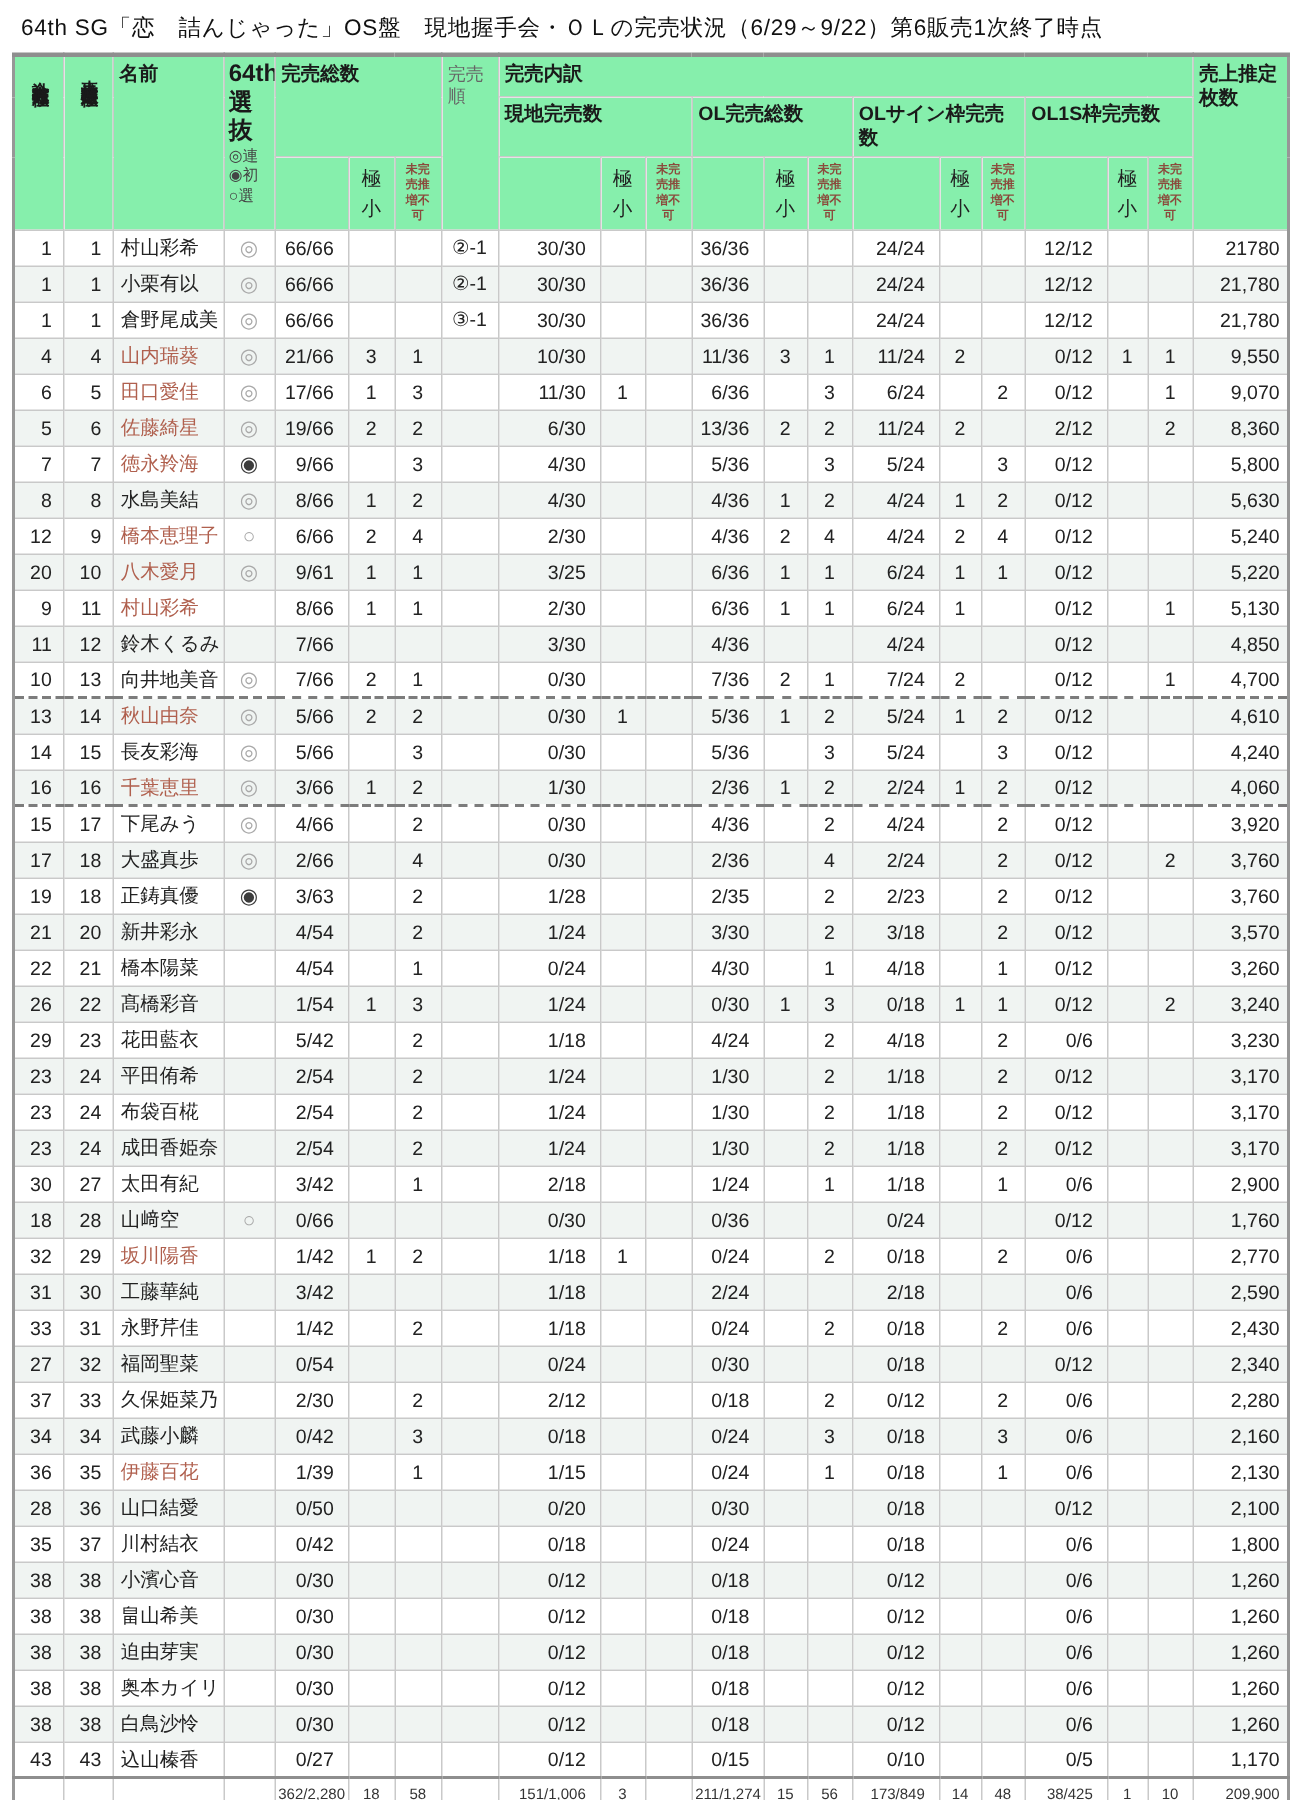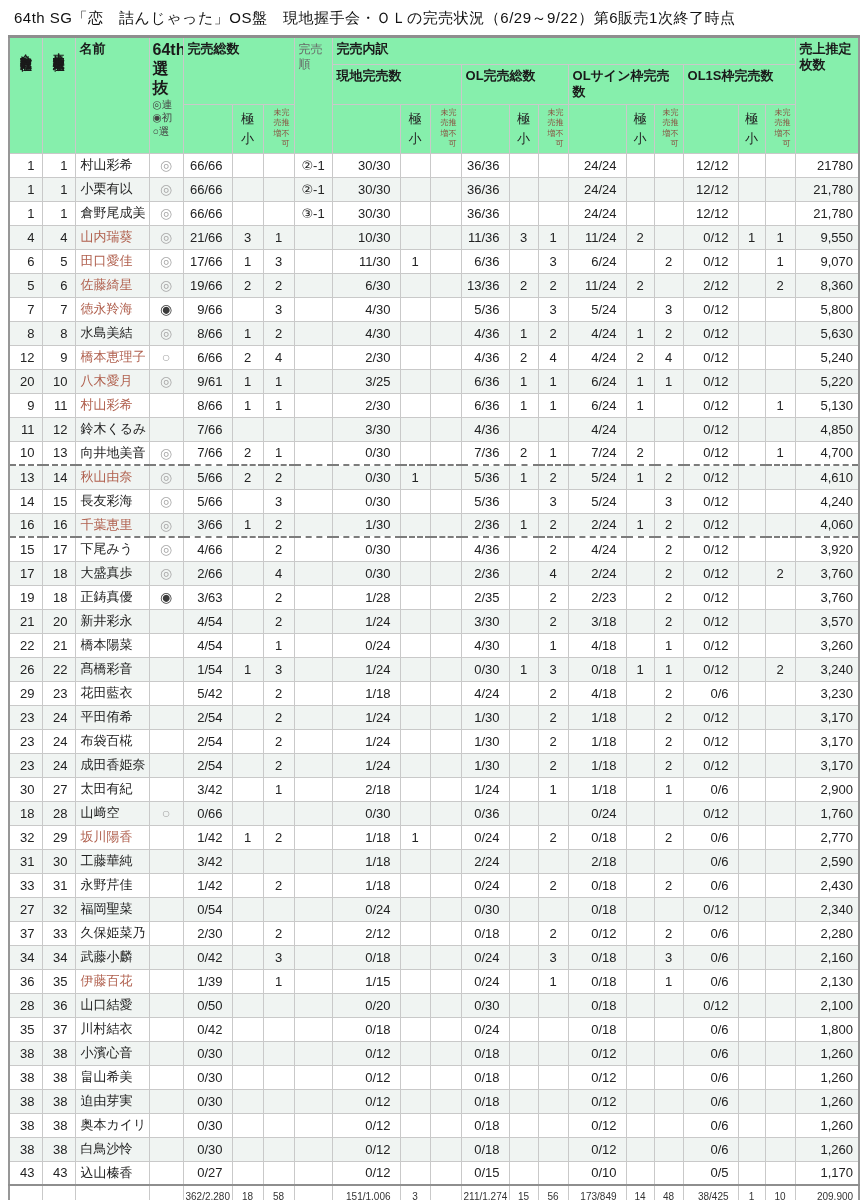--- a/index.html
+++ b/index.html
@@ -31,22 +31,22 @@
   }
   th.th-sel{padding:2px 3px;}
   .sel-title{display:block;font-size:16px;font-weight:bold;line-height:1.2;}
   .legend-line{display:block;font-size:10.5px;font-weight:normal;color:#444;line-height:1.3;}
   th.th-order{color:#666;font-size:12px;font-weight:normal;padding-top:4px;}
   .kyoku{
     display:block;width:1.1em;margin:1px auto 0;word-break:break-all;
     font-weight:normal;font-size:13px;line-height:1.5;text-align:center;color:#222;
   }
   .mikan{
-    display:block;font-weight:normal;font-size:8px;line-height:1.3;
-    color:#8b4a3c;word-break:break-all;text-align:right;
+    display:block;font-weight:bold;font-size:8px;line-height:1.3;
+    color:#8b4a3c;word-break:break-all;text-align:center;
   }
   td{height:24px;font-size:13px;padding:0 2px;color:#222;white-space:nowrap;}
   tr.alt td{background:#f0f4f2;}
   tr.dashed td{border-bottom:2px dashed #7c7c7c;}
   td.c0,td.c1{text-align:right;padding-right:7px;}
   td.c2{text-align:left;padding-left:5px;}
   td.c3{text-align:center;color:#a9a9a9;font-size:14px;}
   td.c3.dark-mark{color:#3c3c3c;}
   td.c5,td.c6,td.c7,td.c9,td.c10,td.c12,td.c13,td.c15,td.c16,td.c18,td.c19{text-align:center;}
   td.c4,td.c8,td.c11,td.c14,td.c17{text-align:right;padding-right:9px;}

